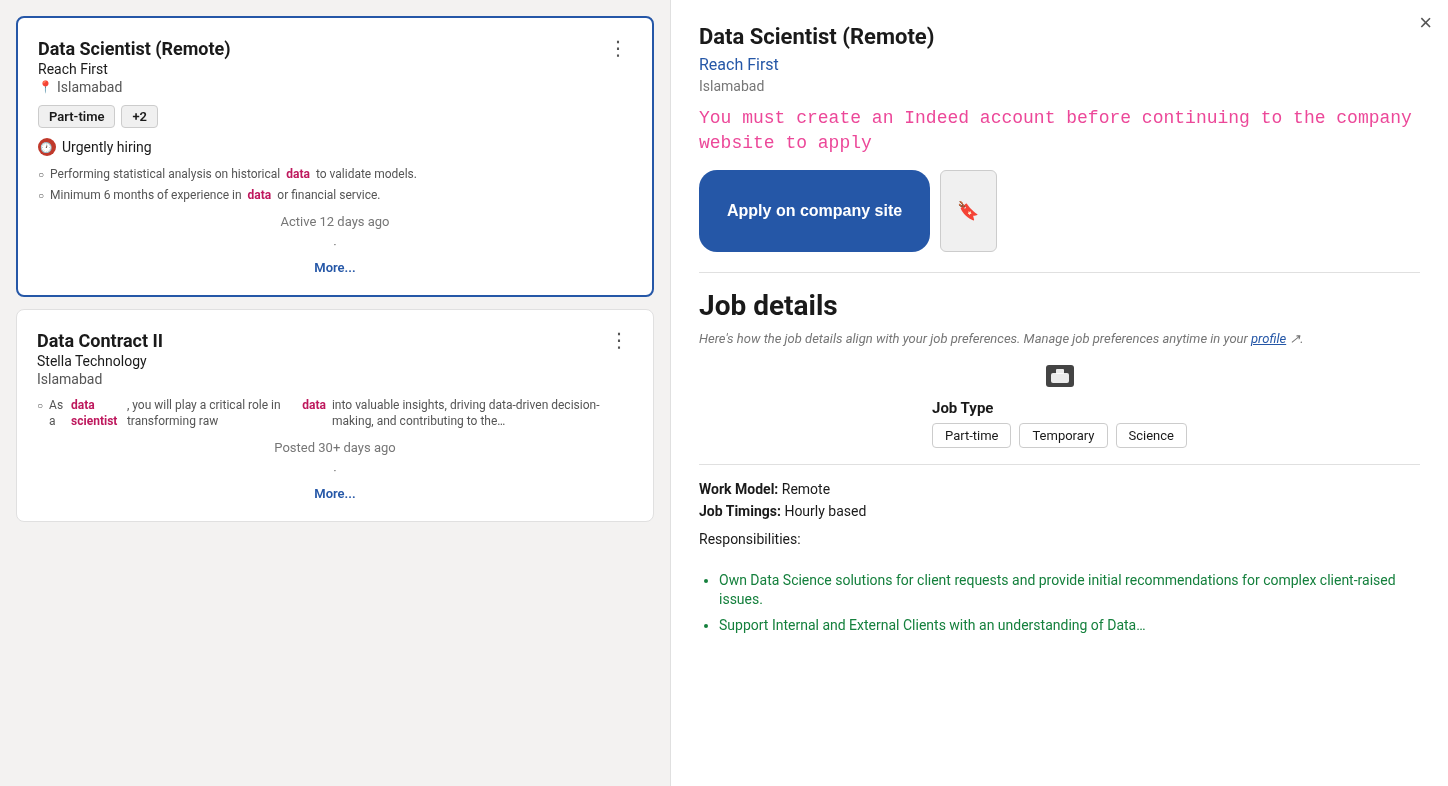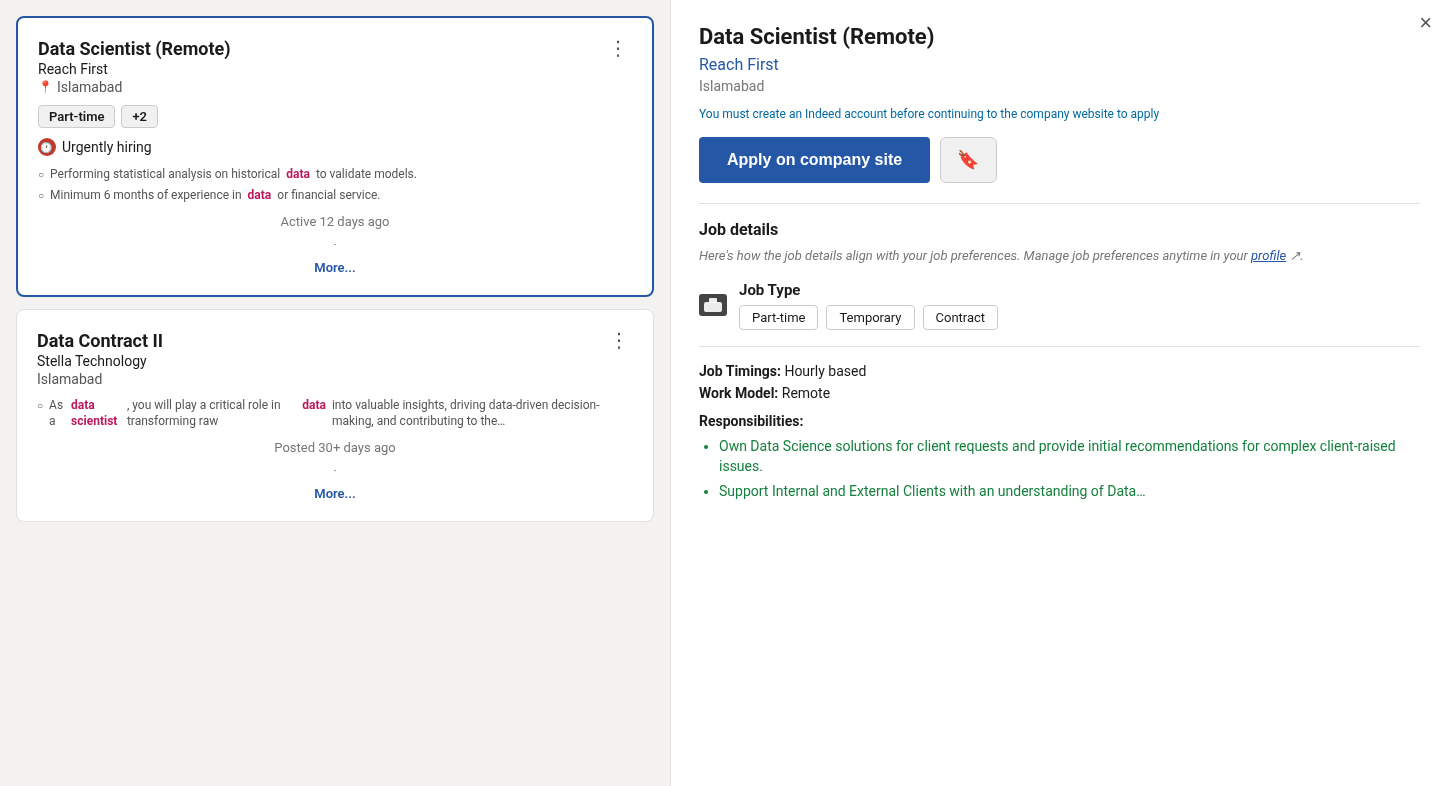--- a/index.html
+++ b/index.html
@@ -201,38 +201,39 @@
       margin-bottom: 4px;
     }
 
     .detail-location {
       color: #767676;
       font-size: 14px;
       margin-bottom: 12px;
     }
 
     .warning-text {
-      color: #0369a1;
-      font-size: 12px;
+      color: #ec4899;
+      font-size: 18px;
       margin-bottom: 14px;
       line-height: 1.4;
+      font-family: Liberation Mono, monospace;
     }
 
     .apply-row {
       display: flex;
       gap: 10px;
       margin-bottom: 20px;
     }
 
     .apply-btn {
       background: #2557a7;
       color: #fff;
       border: none;
-      border-radius: 4px;
-      padding: 14px 28px;
+      border-radius: 18px;
+      padding: 32px 28px;
       font-size: 16px;
       font-weight: 700;
       cursor: pointer;
     }
 
     .save-btn {
       background: #f0f0f0;
       border: 1px solid #ccc;
       border-radius: 6px;
       padding: 10px 16px;
@@ -244,21 +245,21 @@
       justify-content: center;
     }
 
     .divider {
       border: none;
       border-top: 1px solid #e0e0e0;
       margin: 16px 0;
     }
 
     .section-title {
-      font-size: 16px;
+      font-size: 28px;
       font-weight: 700;
       color: #1a1a1a;
       margin-bottom: 8px;
     }
 
     .section-subtitle {
       color: #767676;
       font-size: 13px;
       font-style: italic;
       margin-bottom: 16px;
@@ -267,20 +268,21 @@
 
     .section-subtitle a {
       color: #2557a7;
     }
 
     .job-type-row {
       display: flex;
       align-items: center;
       gap: 12px;
       margin-bottom: 14px;
+      flex-direction: column;
     }
 
     .job-type-icon {
       width: 28px;
       height: 22px;
       background: #444;
       border-radius: 3px;
       flex-shrink: 0;
       display: flex;
       align-items: center;
@@ -314,23 +316,23 @@
       font-size: 14px;
       color: #1a1a1a;
     }
 
     .meta-row strong {
       font-weight: 700;
     }
 
     .responsibilities-title {
       font-size: 14px;
-      font-weight: 700;
-      color: #1a1a1a;
-      margin: 12px 0 8px;
+      font-weight: 400;
+      color: #1a1a1a;
+      margin: 12px 0 24px;
     }
 
     .resp-list {
       list-style: disc;
       padding-left: 20px;
     }
     .resp-list li {
       font-size: 14px;
       color: #15803d;
       margin-bottom: 6px;
@@ -446,34 +448,34 @@
       <svg width="18" height="14" viewBox="0 0 18 14" fill="none">
         <rect x="0" y="4" width="18" height="10" rx="2" fill="#fff" opacity="0.9"></rect>
         <rect x="5" y="0" width="8" height="5" rx="1" fill="#fff" opacity="0.9"></rect>
       </svg>
     </div>
     <div>
       <div class="job-type-label">Job Type</div>
       <div class="job-type-tags">
         <span class="job-type-tag">Part-time</span>
         <span class="job-type-tag">Temporary</span>
-        <span class="job-type-tag">Contract</span>
+        <span class="job-type-tag">Science</span>
       </div>
     </div>
   </div>
 
   <hr class="divider">
 
+  <div class="meta-row">
+    <strong>Work Model:</strong>
+    <span>Remote</span>
+  </div>
   <div class="meta-row">
     <strong>Job Timings:</strong>
     <span>Hourly based</span>
-  </div>
-  <div class="meta-row">
-    <strong>Work Model:</strong>
-    <span>Remote</span>
   </div>
 
   <div class="responsibilities-title">Responsibilities:</div>
   <ul class="resp-list">
     <li>Own Data Science solutions for client requests and provide initial recommendations for complex client-raised issues.</li>
     <li>Support Internal and External Clients with an understanding of Data…</li>
   </ul>
 
 </div>
 

